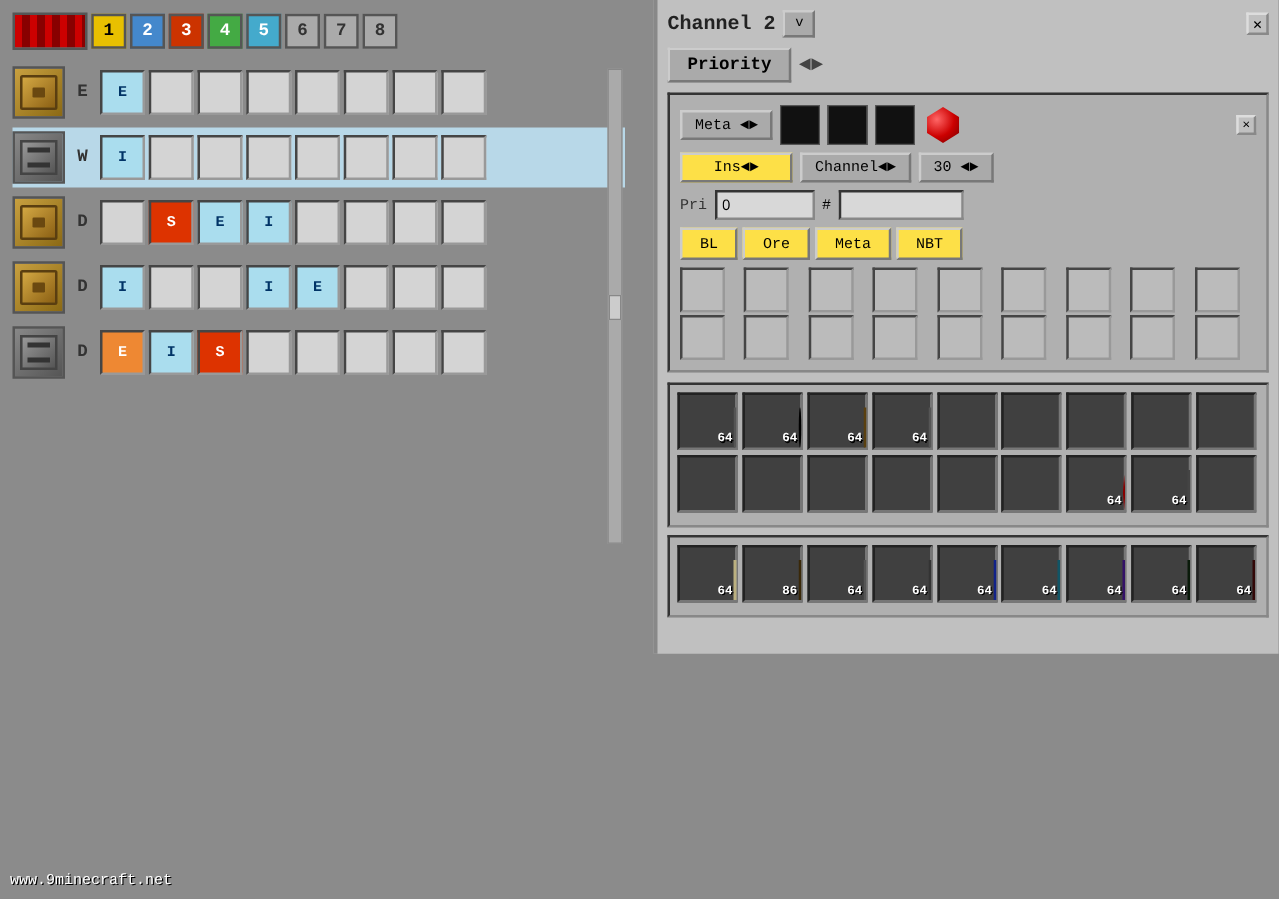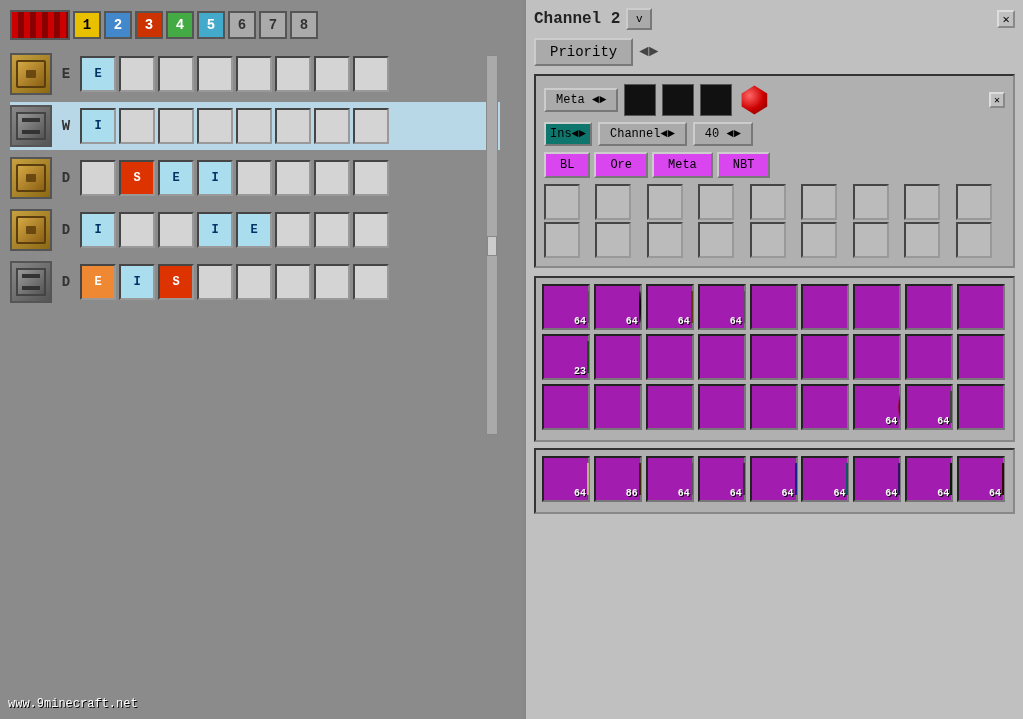--- a/index.html
+++ b/index.html
@@ -152,21 +152,21 @@
       font-size: 12px;
       text-shadow: 1px 1px 0 #000;
     }
 
     
     .right-panel {
       position: absolute;
       right: 0;
       top: 0;
       width: 500px;
-      height: 719px;
+      height: 523px;
       background: #c0c0c0;
       border-left: 3px solid #888;
       padding: 8px;
     }
 
     
     .panel-header {
       display: flex;
       align-items: center;
       gap: 6px;
@@ -206,21 +206,21 @@
       display: flex;
       align-items: center;
       gap: 6px;
       margin-bottom: 8px;
     }
     .priority-btn {
       padding: 4px 14px;
       background: #aaa;
       border: 2px outset #ccc;
       font-size: 14px;
-      font-weight: normal;
+      font-weight: bold;
       cursor: pointer;
     }
     .arrow-icon {
       font-size: 16px;
       color: #444;
     }
 
     
     .sub-panel {
       background: #b0b0b0;
@@ -267,22 +267,22 @@
       clip-path: polygon(50% 5%, 90% 30%, 90% 70%, 50% 95%, 10% 70%, 10% 30%);
     }
 
     .row2 {
       display: flex;
       align-items: center;
       gap: 6px;
       margin-bottom: 6px;
     }
     .ins-btn {
-      padding: 3px 4px;
-      background: #0f766e;
+      padding: 3px 25px;
+      background: #fde047;
       border: 2px outset #ccc;
       font-size: 12px;
       cursor: pointer;
     }
     .single-btn {
       padding: 3px 10px;
       background: #aaa;
       border: 2px outset #ccc;
       font-size: 12px;
       cursor: pointer;
@@ -323,21 +323,21 @@
       border: 2px inset #888;
     }
 
     .filter-btns {
       display: flex;
       gap: 4px;
       margin-bottom: 6px;
     }
     .filter-btn {
       padding: 4px 14px;
-      background: #d946ef;
+      background: #fde047;
       border: 2px outset #ccc;
       font-size: 12px;
       cursor: pointer;
     }
 
     
     .filter-grid {
       display: grid;
       grid-template-columns: repeat(9, 1fr);
       gap: 2px;
@@ -358,25 +358,25 @@
     }
     .inv-grid {
       display: grid;
       grid-template-columns: repeat(9, 1fr);
       gap: 2px;
       margin-bottom: 4px;
     }
     .inv-cell {
       width: 46px;
       height: 46px;
-      background: #a21caf;
+      background: #404040;
       border: 2px inset #777;
       position: relative;
       display: flex;
-      align-items: center;
+      align-items: flex-end;
       justify-content: center;
       padding-left: 44px;
     }
     .inv-count {
       position: absolute;
       bottom: 1px;
       right: 2px;
       font-size: 10px;
       font-weight: bold;
       color: #fff;
@@ -625,23 +625,29 @@
       <div class="black-cell"></div>
       <div class="black-cell"></div>
       <div class="black-cell"></div>
       <div class="red-gem"></div>
       <div class="sub-close">✕</div>
     </div>
 
     <div class="row2">
       <div class="ins-btn">Ins◄►</div>
       <div class="single-btn">Channel◄►</div>
-      <div class="num-btn">40 ◄►</div>
-    </div>
-
+      <div class="num-btn">30 ◄►</div>
+    </div>
+
+    <div class="row3">
+      <span class="pri-label">Pri</span>
+      <input class="pri-input" type="text" value="0" style="">
+      <span class="hash-label">#</span>
+      <div class="hash-input"></div>
+    </div>
 
     <div class="filter-btns">
       <div class="filter-btn">BL</div>
       <div class="filter-btn">Ore</div>
       <div class="filter-btn">Meta</div>
       <div class="filter-btn">NBT</div>
     </div>
 
     <div class="filter-grid">
       <div class="filter-cell"></div>
@@ -684,34 +690,20 @@
         <div class="item-cobble"></div>
         <span class="inv-count">64</span>
       </div>
       <div class="inv-cell"></div>
       <div class="inv-cell"></div>
       <div class="inv-cell"></div>
       <div class="inv-cell"></div>
       <div class="inv-cell"></div>
     </div>
 
-    <div class="inv-grid">
-      <div class="inv-cell">
-        <div class="item-green"></div>
-        <span class="inv-count">23</span>
-      </div>
-      <div class="inv-cell"></div>
-      <div class="inv-cell"></div>
-      <div class="inv-cell"></div>
-      <div class="inv-cell"></div>
-      <div class="inv-cell"></div>
-      <div class="inv-cell"></div>
-      <div class="inv-cell"></div>
-      <div class="inv-cell"></div>
-    </div>
 
     <div class="inv-grid">
       <div class="inv-cell"></div>
       <div class="inv-cell"></div>
       <div class="inv-cell"></div>
       <div class="inv-cell"></div>
       <div class="inv-cell"></div>
       <div class="inv-cell"></div>
       <div class="inv-cell">
         <div class="item-redstone"></div>

